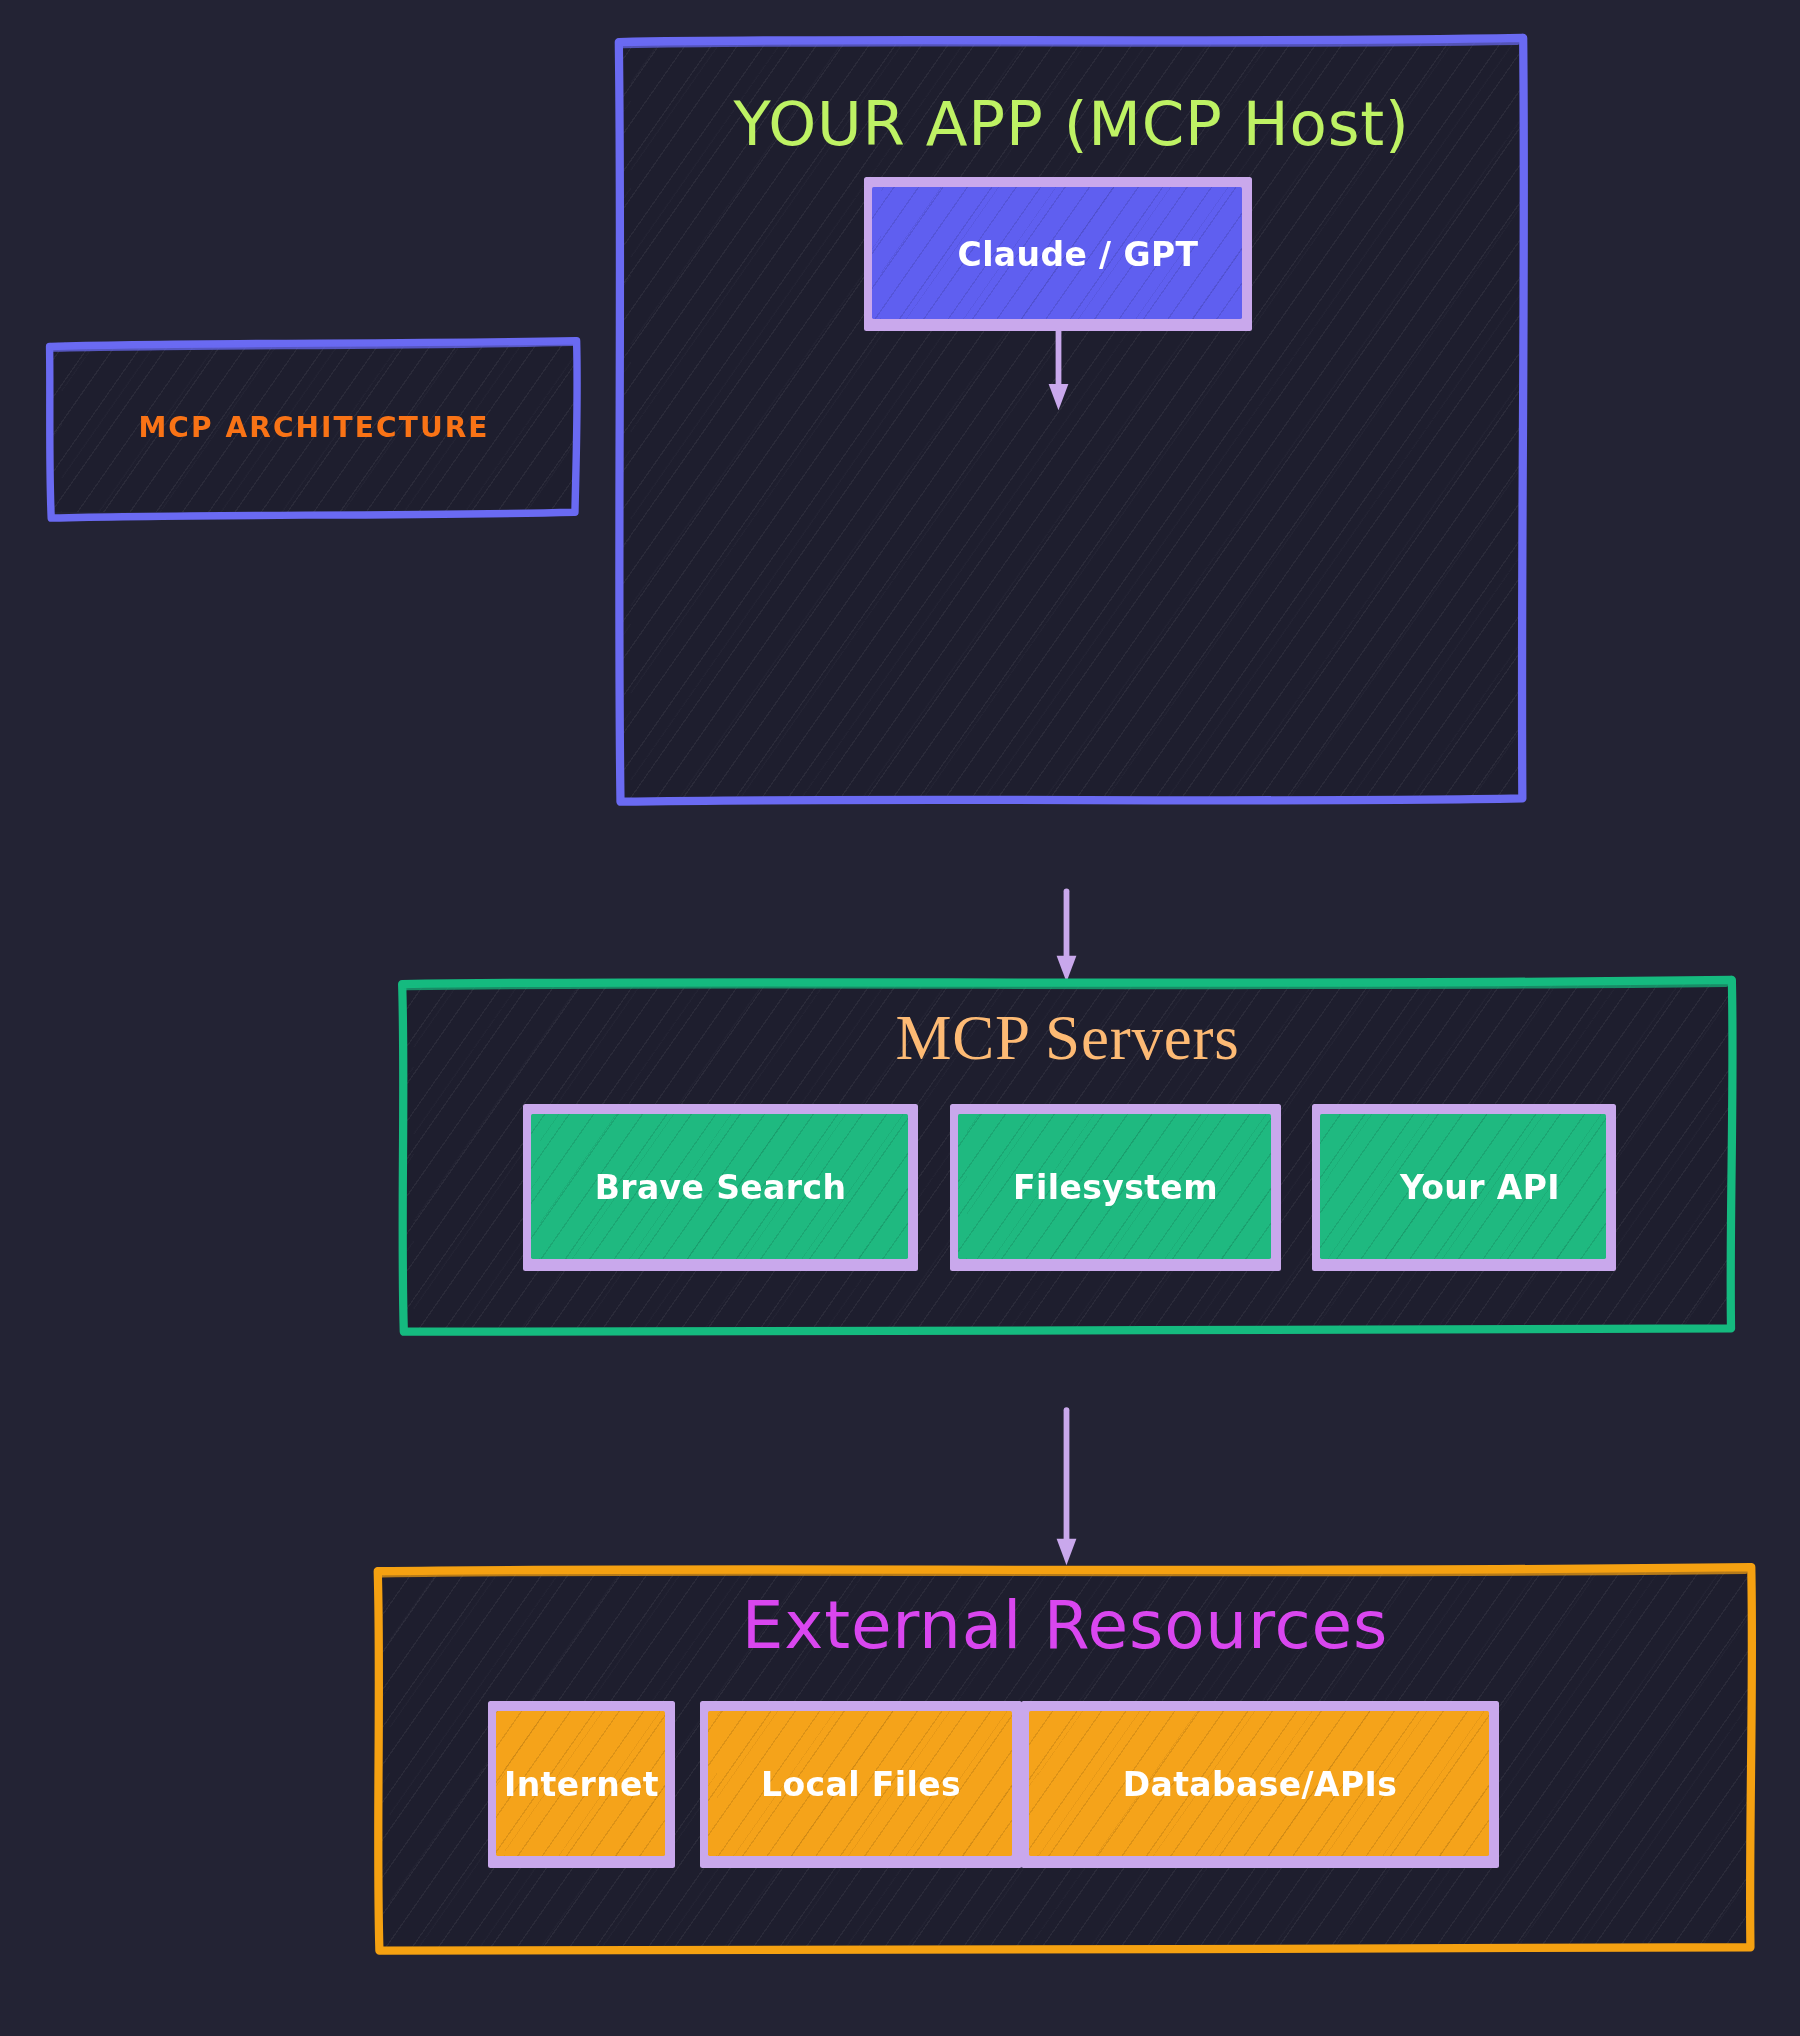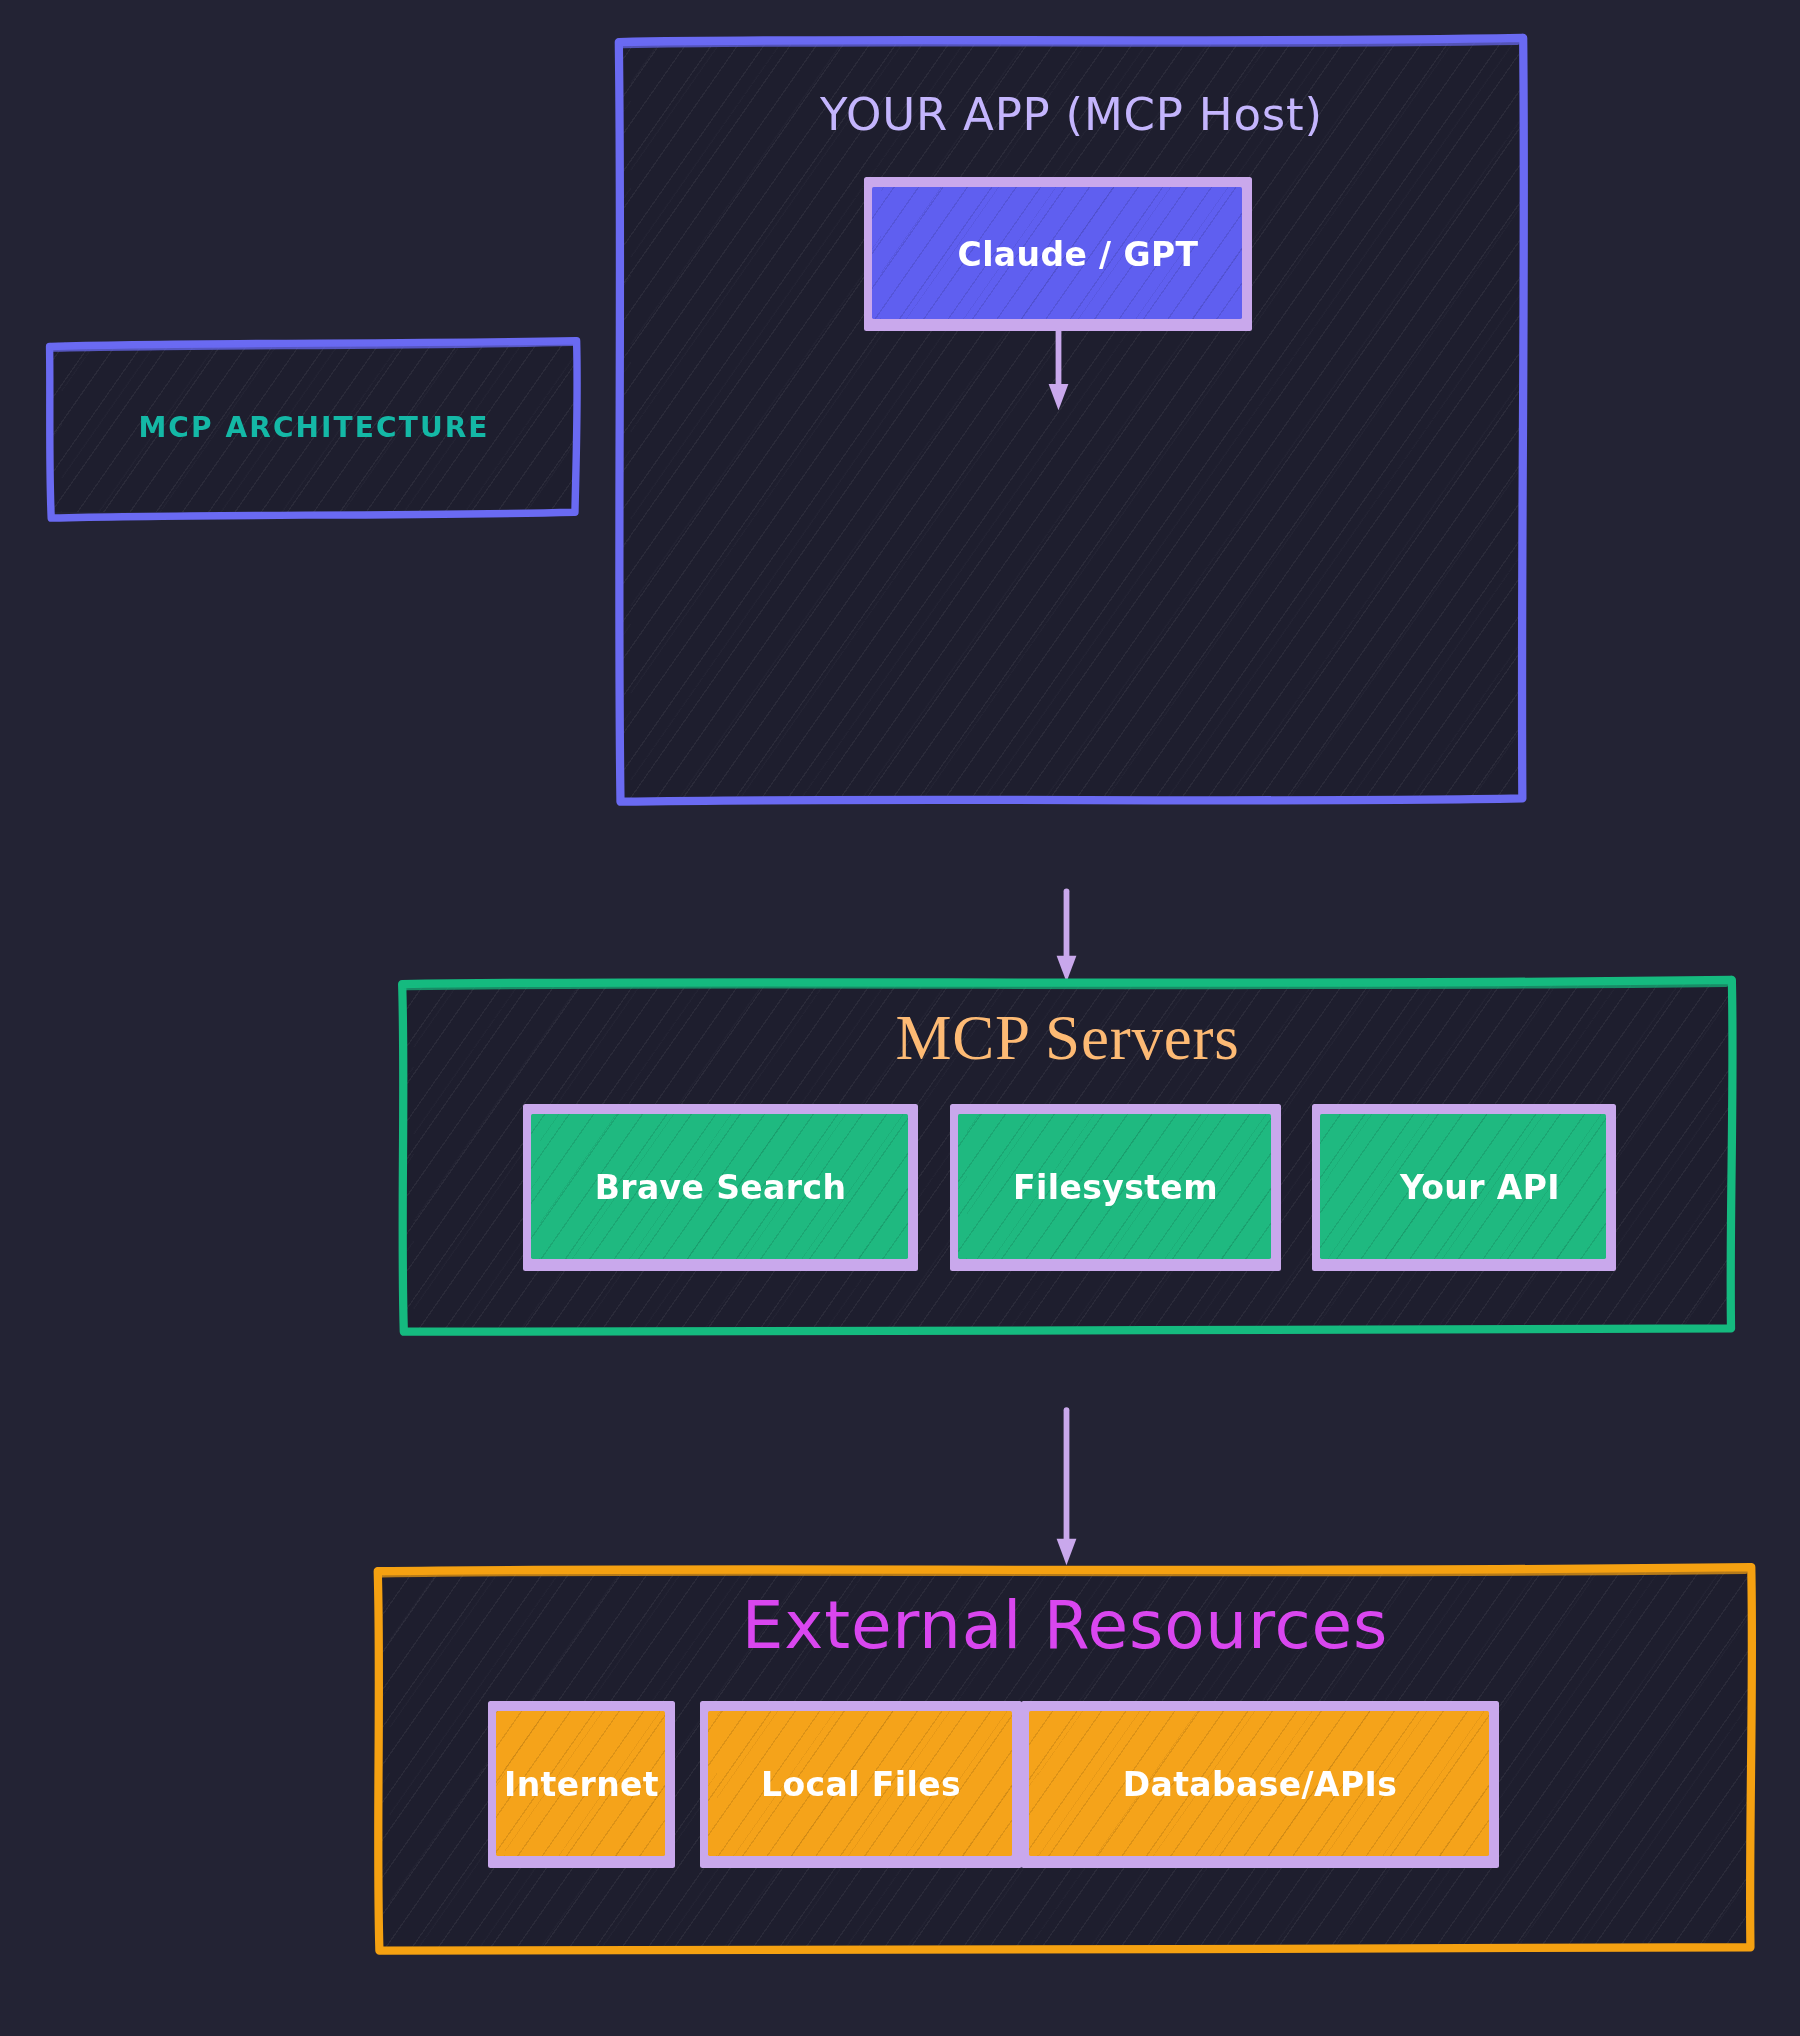--- a/index.html
+++ b/index.html
@@ -121,21 +121,21 @@
   #legend-box {
     position: absolute;
   }
   #legend-box .legend-fill { position: absolute; inset: 0; }
   #legend-box .legend-label {
     position: absolute;
     inset: 0;
     display: flex;
     align-items: center;
     justify-content: center;
-    color: #14b8a6;
+    color: #f97316;
     font-family: "DejaVu Sans", sans-serif;
     font-weight: 700;
     font-size: 28px;
     letter-spacing: 2.1px;
     z-index: 3;
   }
 
   
   .arrow {
     position: absolute;
@@ -158,21 +158,21 @@
     <div class="legend-label">MCP ARCHITECTURE</div>
   </div>
 
   <div class="container" style="left:620px; top:40px; width:903px; height:759px;">
     <div class="hatch inner-fill"></div>
     <svg class="frame" width="926" height="782" viewBox="0 0 1120 946">
       <path d="M13,17 C320,11 700,19 1106,12 M1107,12 C1110,300 1104,620 1106,932
                M1106,932 C780,938 380,930 15,936 M15,936 C11,640 17,320 13,17" fill="none" stroke="#6a6af2" stroke-width="10" stroke-linecap="round" stroke-linejoin="round"></path>
       <path d="M18,22 C330,16 710,24 1100,18" fill="none" stroke="#6a6af2" stroke-width="5" stroke-linecap="round" opacity="0.7"></path>
     </svg>
-    <div class="section-title" style="top:48px; font-size:45px; color:#c4b5fd;">YOUR APP (MCP Host)</div>
+    <div class="section-title" style="top:48px; font-size:61px; color:#bef264;">YOUR APP (MCP Host)</div>
 
     <div class="node" style="left:244px; top:137px; width:388px; height:154px;">
       <div class="node-border"></div>
       <div class="node-face hatch-solid" style="left:8.3px; top:10px; right:10px; bottom:11.6px; background-color:#5f5ff0;"></div>
       <div class="node-label" style="font-size:33px;padding-left:40px;">Claude / GPT</div>
     </div>
 
     <svg class="arrow" style="left:422px; top:291px; width:33px; height:81px;" viewBox="0 0 40 98">
       <path d="M20,0 L20,72" stroke="#c9a8ec" stroke-width="7" fill="none" stroke-linecap="round"></path>
       <path d="M20,96 L8,64 L32,64 Z" fill="#c9a8ec"></path>

